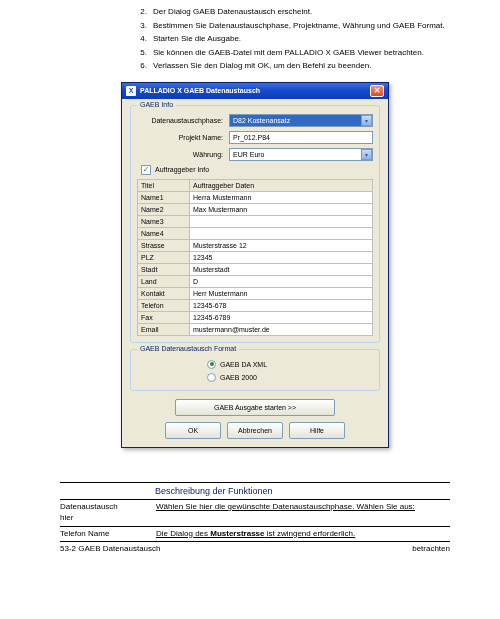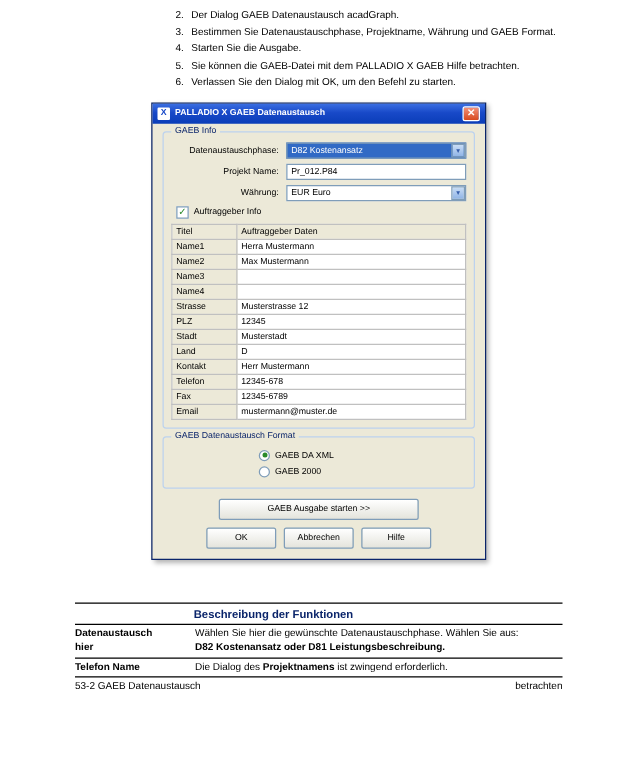--- a/index.html
+++ b/index.html
@@ -148,51 +148,51 @@
     width:56px; height:17px;
     border:1px solid #7f9db9; border-radius:2px;
     background:linear-gradient(to bottom,#fff,#e4e4dc);
     font-size:7px; text-align:center; line-height:15px;
   }
 
   
   .spacer { height: 22px; }
   .hr { border:0; border-top:1px solid #000; margin:0 0 3px 0;}
   .hr-thin { border:0; border-top:0.5px solid #000; margin:2px 0 2px 0;}
-  .desc-title { color:#0a246a; font-weight:bold; font-size:9px; margin:2px 0 3px 95px; }
+  .desc-title { color:#0a246a; font-weight:normal; font-size:9px; margin:2px 0 3px 95px; }
   .desc-row { display:flex; gap:8px; margin:2px 0 2px 0; font-size:8px; line-height:1.35;}
-  .desc-label { width:88px; font-weight:bold; flex-shrink:0;}
-  .desc-body { flex:1;}
+  .desc-label { width:88px; font-weight:normal; flex-shrink:0;}
+  .desc-body { flex:1;text-decoration:underline;}
   .footer { display:flex; justify-content:space-between; font-size:8px;}
 </style>
 </head>
 <body>
 
 <div class="page">
 
   <div class="steps">
     <div class="step-row">
         <span class="step-num">2.</span>
-        <span class="step-text">Der Dialog GAEB Datenaustausch acadGraph.</span>
+        <span class="step-text">Der Dialog GAEB Datenaustausch erscheint.</span>
       </div>
     <div class="step-row">
         <span class="step-num">3.</span>
         <span class="step-text">Bestimmen Sie Datenaustauschphase, Projektname, Währung und GAEB Format.</span>
       </div>
     <div class="step-row">
         <span class="step-num">4.</span>
         <span class="step-text">Starten Sie die Ausgabe.</span>
       </div>
     <div class="step-row">
         <span class="step-num">5.</span>
-        <span class="step-text">Sie können die GAEB-Datei mit dem PALLADIO X GAEB Hilfe betrachten.</span>
+        <span class="step-text">Sie können die GAEB-Datei mit dem PALLADIO X GAEB Viewer betrachten.</span>
       </div>
     <div class="step-row">
         <span class="step-num">6.</span>
-        <span class="step-text">Verlassen Sie den Dialog mit OK, um den Befehl zu starten.</span>
+        <span class="step-text">Verlassen Sie den Dialog mit OK, um den Befehl zu beenden.</span>
       </div>
   </div>
 
   <div class="dialog">
     <div class="titlebar">
       <div class="left">
         <span class="app-icon">X</span>
         <span>PALLADIO X  GAEB Datenaustausch</span>
       </div>
       <div class="close-btn">✕</div>
@@ -313,28 +313,27 @@
 
   <hr class="hr">
   <div class="desc-title">Beschreibung der Funktionen</div>
   <hr class="hr-thin">
   <div class="desc-row">
     <div class="desc-label">
       <span>Datenaustausch</span><br><span>hier</span>
     </div>
     <div class="desc-body">
       <span>Wählen Sie hier die gewünschte Datenaustauschphase. Wählen Sie aus:</span><br>
-      <b>D82 Kostenansatz oder D81 Leistungsbeschreibung.</b>
     </div>
   </div>
   <hr class="hr-thin">
   <div class="desc-row">
     <div class="desc-label">Telefon Name</div>
     <div class="desc-body">
-      <span>Die Dialog des </span><b>Projektnamens</b><span> ist zwingend erforderlich.</span>
+      <span>Die Dialog des </span><b>Musterstrasse</b><span> ist zwingend erforderlich.</span>
     </div>
   </div>
   <hr class="hr-thin">
 
   <div class="footer">
     <span>53-2   GAEB Datenaustausch</span>
     <span>betrachten</span>
   </div>
 
 </div>

